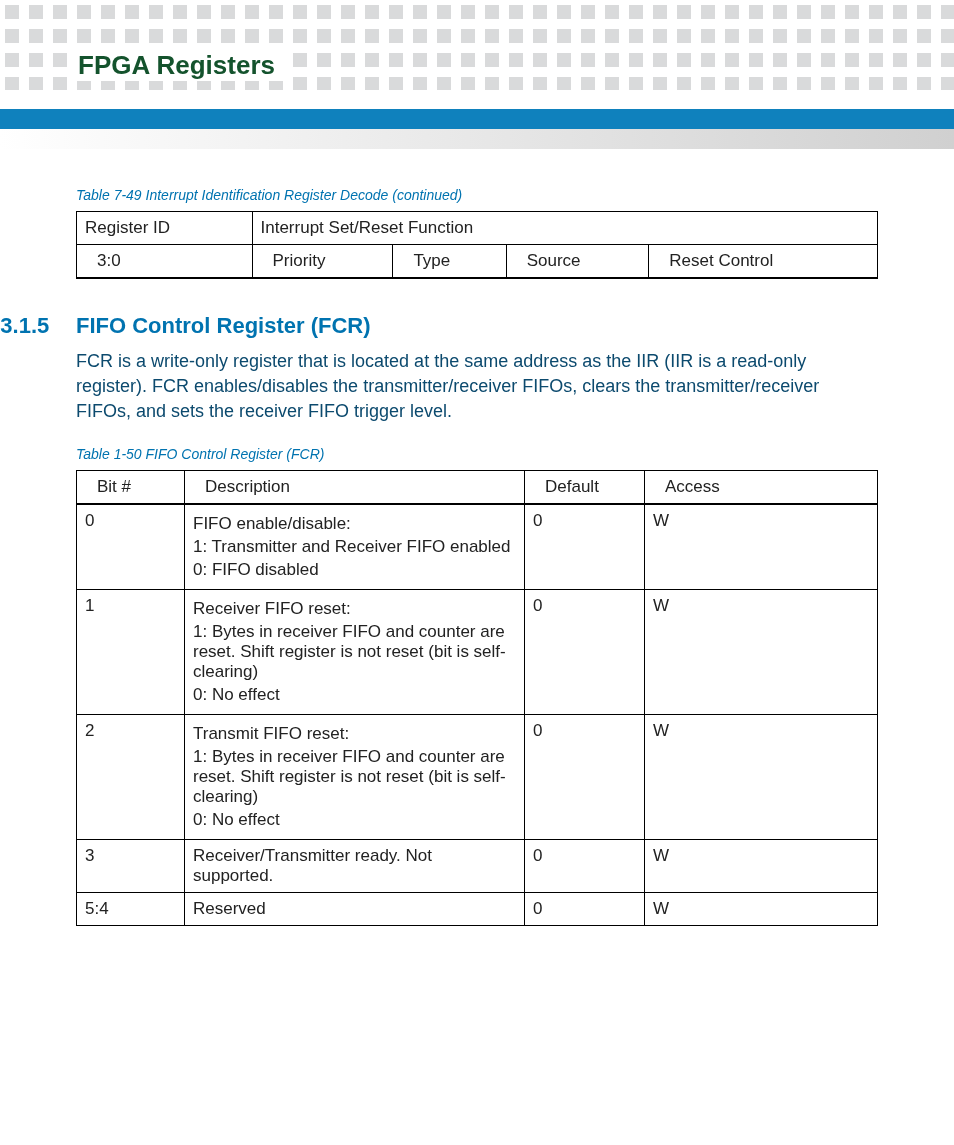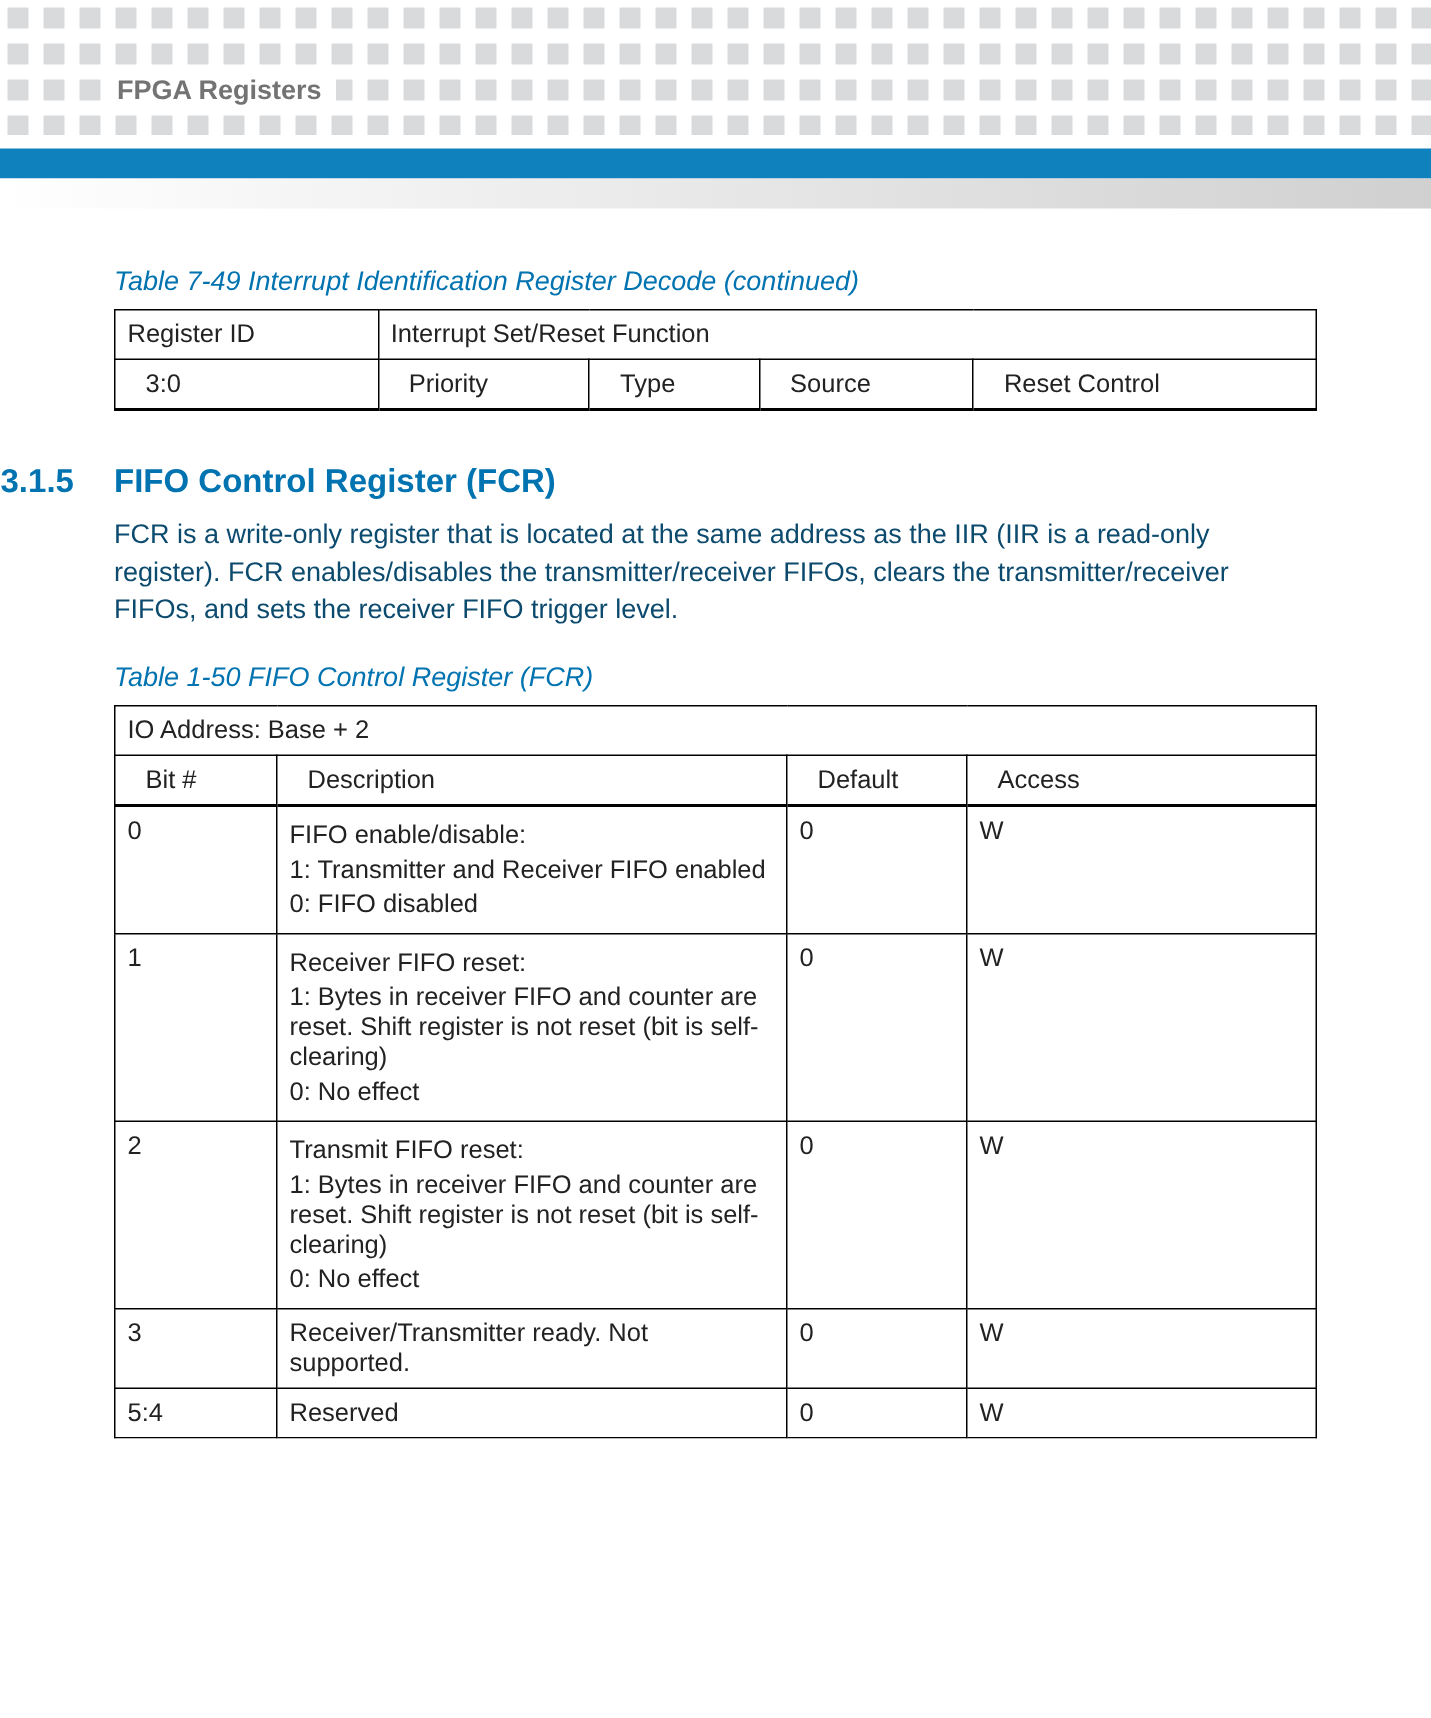--- a/index.html
+++ b/index.html
@@ -37,23 +37,23 @@
     height: 14px;
     margin: 5px 5px;
     background: #d9dadb;
   }
   .header {
     position: relative;
     z-index: 1;
     padding: 50px 0 0 76px;
   }
   .header-title {
-    color: #737373;
+    color: #14532d;
     font-weight: 700;
-    font-size: 18px;
+    font-size: 26px;
     background: #fff;
     display: inline-block;
     padding: 0 10px 0 2px;
   }
   .blue-bar {
     margin-top: 28px;
     height: 20px;
     background: #0f81bd;
     width: 100%;
     position: relative;
@@ -65,21 +65,21 @@
     background: linear-gradient(to right, #fff, #d0d0d0);
     position: relative;
     z-index: 2;
   }
   .content {
     padding: 26px 76px 0 76px;
   }
   .table-caption {
     color: #0073b0;
     font-style: italic;
-    font-size: 18px;
+    font-size: 14px;
     margin: 12px 0 8px 0;
   }
   table.spec {
     border-collapse: collapse;
     width: 100%;
     font-size: 17px;
     color: #222;
   }
   table.spec td, table.spec th {
     border: 1.2px solid #000;
@@ -156,23 +156,20 @@
       <span class="num">7.3.1.5</span><span>FIFO Control Register (FCR)</span>
     </div>
     <div style="clear:both"></div>
 
     <div class="body-text">FCR is a write-only register that is located at the same address as the IIR (IIR is a read-only register). FCR enables/disables the transmitter/receiver FIFOs, clears the transmitter/receiver FIFOs, and sets the receiver FIFO trigger level.</div>
 
     <div class="table-caption">Table 1-50 FIFO Control Register (FCR)</div>
 
     <table class="spec">
       <tbody>
-          <tr>
-        <td colspan="4">IO Address: Base + 2</td>
-      </tr>
       <tr class="thickbottom">
         <td style="width:108px">Bit #</td>
         <td style="width:340px">Description</td>
         <td style="width:120px">Default</td>
         <td>Access</td>
       </tr>
       <tr>
         <td>0</td>
         <td class="multiline">
           <div>FIFO enable/disable:</div>

